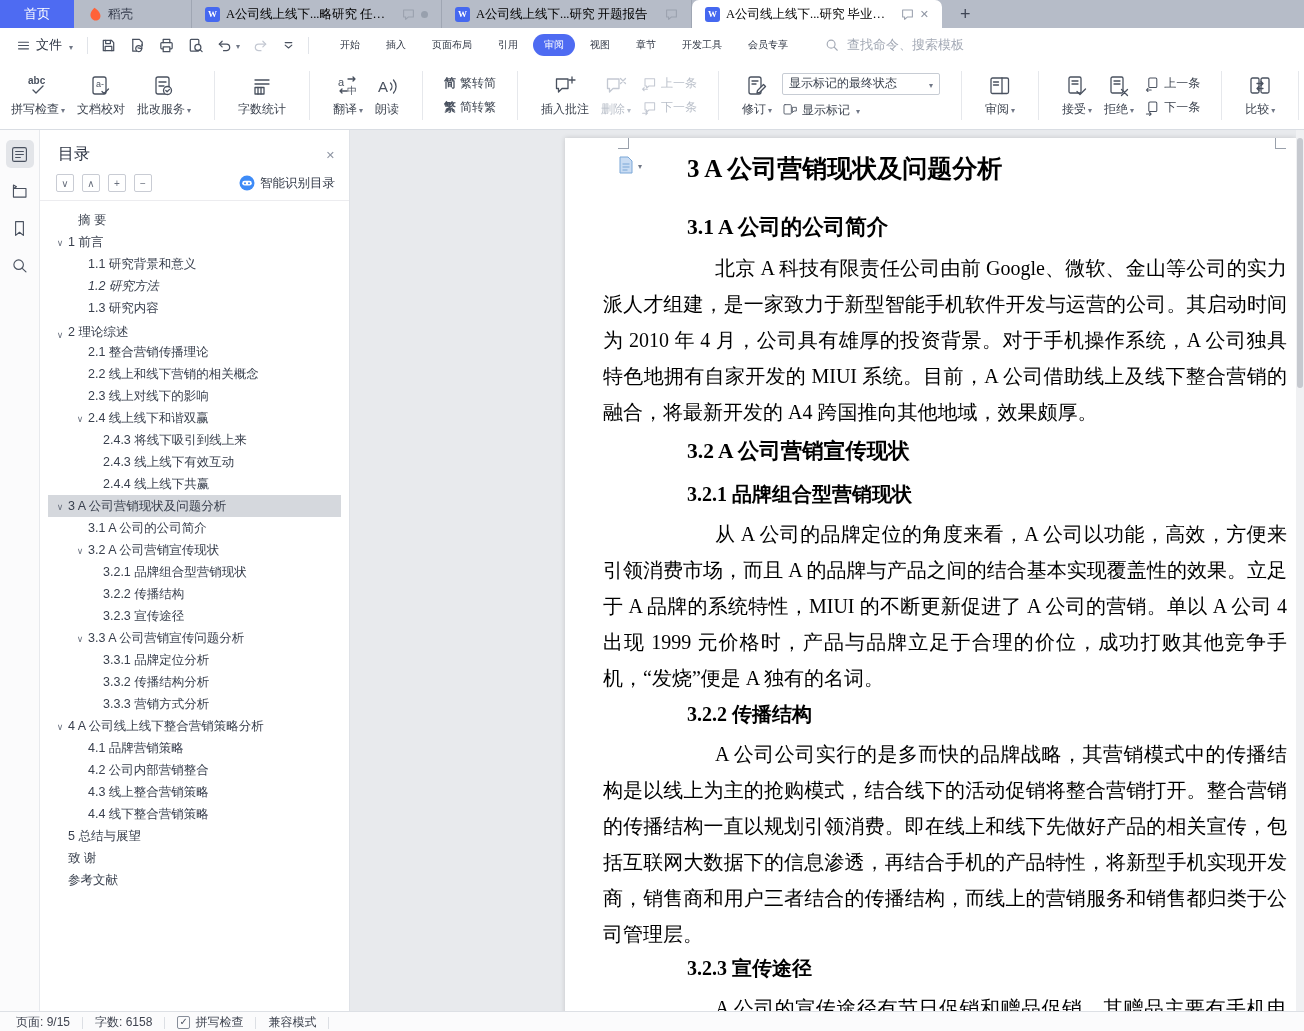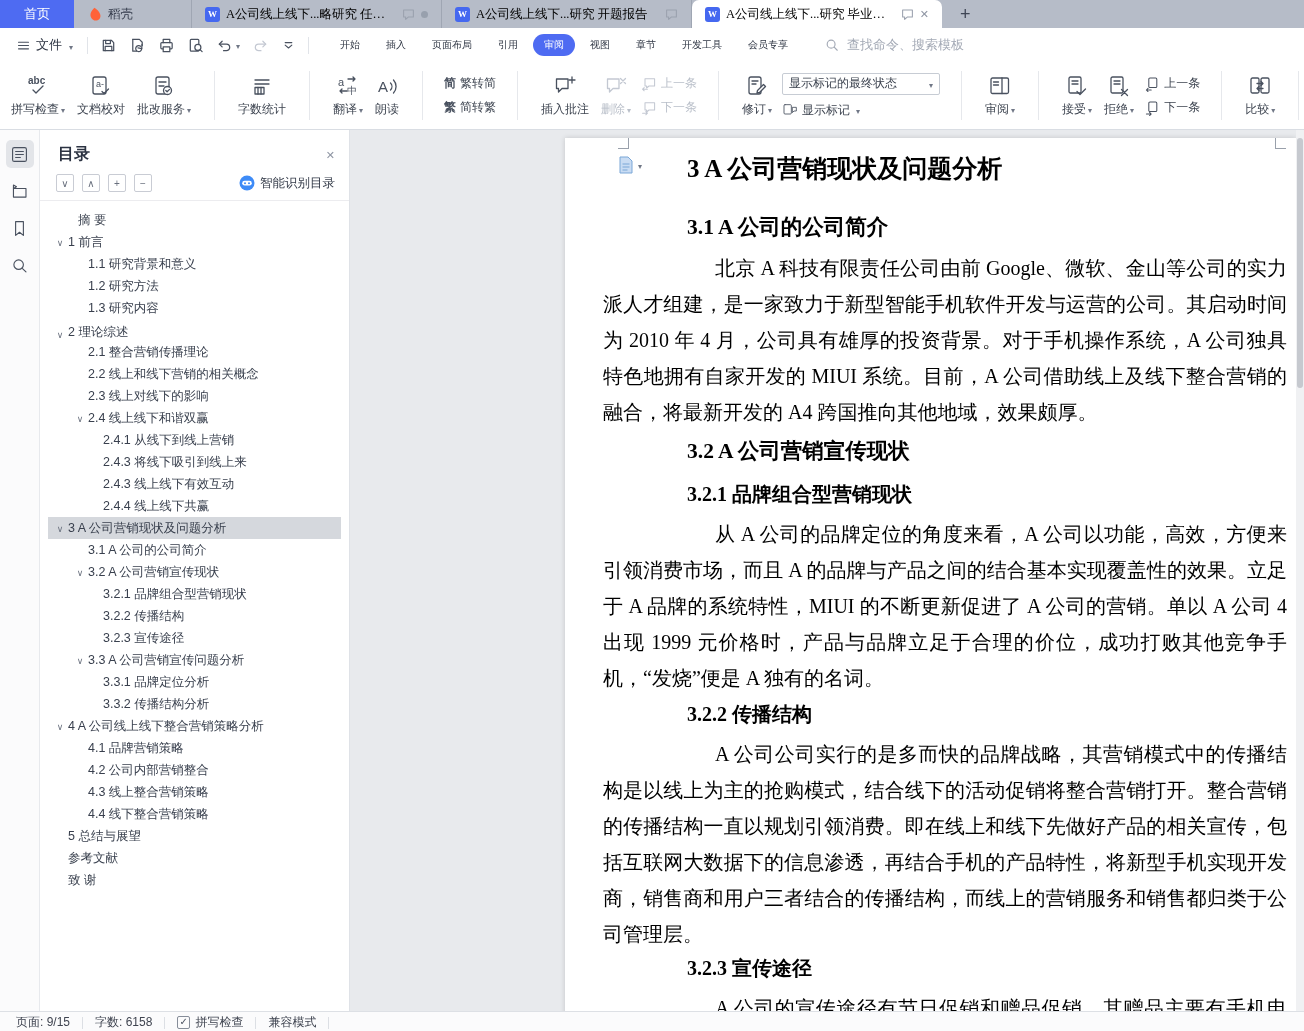--- a/index.html
+++ b/index.html
@@ -49,21 +49,21 @@
 
 
 .content { height:881px; display:flex; }
 .sidestrip { width:40px; background:#fbfbfc; border-right:1px solid #e7e9ed; display:flex; flex-direction:column; align-items:center; padding-top:10px; gap:9px; }
 .strip-btn { width:28px; height:28px; display:flex; align-items:center; justify-content:center; border-radius:5px; }
 .strip-btn.active { background:#e3e5e9; }
 
 
 .tocpanel { width:310px; background:#fff; border-right:1px solid #dfe2e7; display:flex; flex-direction:column; }
 .toc-head { display:flex; align-items:center; justify-content:space-between; padding:14px 14px 0 18px; }
-.toc-title { font-size:16px; color:#2c3342; font-weight:bold; }
+.toc-title { font-size:16px; color:#2c3342; font-weight:normal; }
 .toc-tools { display:flex; align-items:center; padding:9px 14px 8px 8px; border-bottom:1px solid #ececef; }
 .toc-sq { width:18px; height:18px; border:1px solid #c9ccd4; border-radius:2px; color:#69707e; font-size:10px; display:flex; align-items:center; justify-content:center; margin-left:8px; }
 .smart { display:flex; align-items:center; gap:5px; margin-left:auto; font-size:12.5px; color:#333a48; }
 .toc-list { flex:1; overflow:hidden; margin:8px 8px 0 8px; }
 .toc-item { height:22px; display:flex; align-items:center; font-size:12.5px; color:#39404e; white-space:nowrap; }
 .toc-item.selected { background:#d5d8dd; }
 .toc-chev { width:16px; flex:none; text-align:center; }
 .toc-chev::before { content:"∨"; font-size:9px; color:#69707e; }
 
 
@@ -518,21 +518,21 @@
         <div class="toc-item" style="padding-left: 30px;">
           <span class="toc-label">摘 要</span>
         </div>
         <div class="toc-item" style="padding-left: 4px;">
           <span class="toc-chev"></span>
           <span class="toc-label">1 前言</span>
         </div>
         <div class="toc-item" style="padding-left: 40px;">
           <span class="toc-label">1.1 研究背景和意义</span>
         </div>
-        <div class="toc-item" style="padding-left: 40px;">
+        <div class="toc-item" style="padding-left: 40px; font-style: italic;">
           <span class="toc-label">1.2 研究方法</span>
         </div>
         <div class="toc-item" style="padding-left: 40px;">
           <span class="toc-label">1.3 研究内容</span>
         </div>
         <div class="toc-item" style="padding-left: 4px; align-items: flex-end;">
           <span class="toc-chev"></span>
           <span class="toc-label">2 理论综述</span>
         </div>
         <div class="toc-item" style="padding-left: 40px;">
@@ -542,23 +542,20 @@
           <span class="toc-label">2.2 线上和线下营销的相关概念</span>
         </div>
         <div class="toc-item" style="padding-left: 40px;">
           <span class="toc-label">2.3 线上对线下的影响</span>
         </div>
         <div class="toc-item" style="padding-left: 24px;">
           <span class="toc-chev"></span>
           <span class="toc-label">2.4 线上线下和谐双赢</span>
         </div>
         <div class="toc-item" style="padding-left: 55px;">
-          <span class="toc-label">2.4.1 从线下到线上营销</span>
-        </div>
-        <div class="toc-item" style="padding-left: 55px;">
           <span class="toc-label">2.4.3 将线下吸引到线上来</span>
         </div>
         <div class="toc-item" style="padding-left: 55px;">
           <span class="toc-label">2.4.3 线上线下有效互动</span>
         </div>
         <div class="toc-item" style="padding-left: 55px;">
           <span class="toc-label">2.4.4 线上线下共赢</span>
         </div>
         <div class="toc-item selected" style="padding-left: 4px;">
           <span class="toc-chev"></span>
@@ -583,44 +580,47 @@
         <div class="toc-item" style="padding-left: 24px;">
           <span class="toc-chev"></span>
           <span class="toc-label">3.3 A 公司营销宣传问题分析</span>
         </div>
         <div class="toc-item" style="padding-left: 55px;">
           <span class="toc-label">3.3.1 品牌定位分析</span>
         </div>
         <div class="toc-item" style="padding-left: 55px;">
           <span class="toc-label">3.3.2 传播结构分析</span>
         </div>
+        <div class="toc-item" style="padding-left: 55px;">
+          <span class="toc-label">3.3.3 营销方式分析</span>
+        </div>
         <div class="toc-item" style="padding-left: 4px;">
           <span class="toc-chev"></span>
           <span class="toc-label">4 A 公司线上线下整合营销策略分析</span>
         </div>
         <div class="toc-item" style="padding-left: 40px;">
           <span class="toc-label">4.1 品牌营销策略</span>
         </div>
         <div class="toc-item" style="padding-left: 40px; text-align: right;">
           <span class="toc-label">4.2 公司内部营销整合</span>
         </div>
         <div class="toc-item" style="padding-left: 40px;">
           <span class="toc-label">4.3 线上整合营销策略</span>
         </div>
         <div class="toc-item" style="padding-left: 40px;">
           <span class="toc-label">4.4 线下整合营销策略</span>
         </div>
         <div class="toc-item" style="padding-left: 20px;">
           <span class="toc-label">5 总结与展望</span>
         </div>
         <div class="toc-item" style="padding-left: 20px;">
+          <span class="toc-label">致 谢</span>
+        </div>
+        <div class="toc-item" style="padding-left: 20px;">
           <span class="toc-label">参考文献</span>
-        </div>
-        <div class="toc-item" style="padding-left: 20px;">
-          <span class="toc-label">致 谢</span>
         </div>
       </div>
   </div>
 
   <div class="canvas">
     <div class="page">
       <div class="page-inner doc">
         <h1>3  A 公司营销现状及问题分析</h1>
         <h2>3.1 A 公司的公司简介</h2>
         <p>北京 A 科技有限责任公司由前 Google、微软、金山等公司的实力派人才组建，是一家致力于新型智能手机软件开发与运营的公司。其启动时间为 2010 年 4 月，公司具有雄厚的投资背景。对于手机操作系统，A 公司独具特色地拥有自家开发的 MIUI 系统。目前，A 公司借助线上及线下整合营销的融合，将最新开发的 A4 跨国推向其他地域，效果颇厚。</p>

